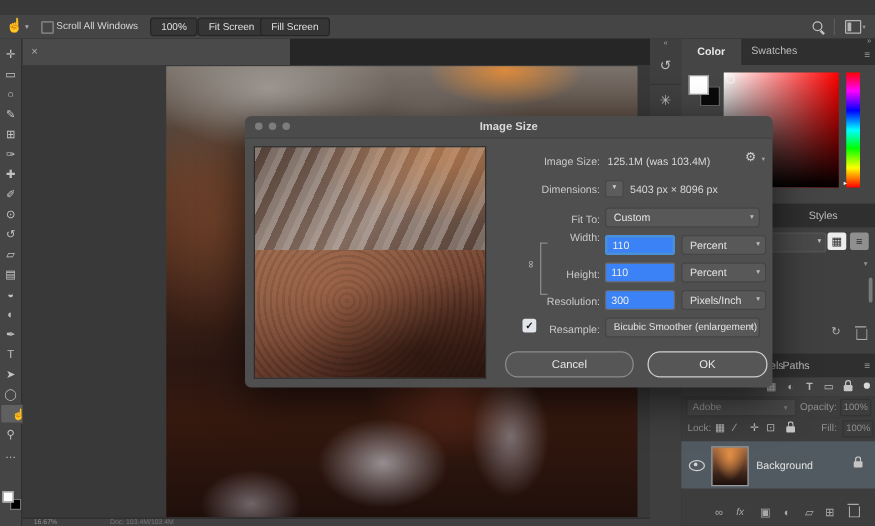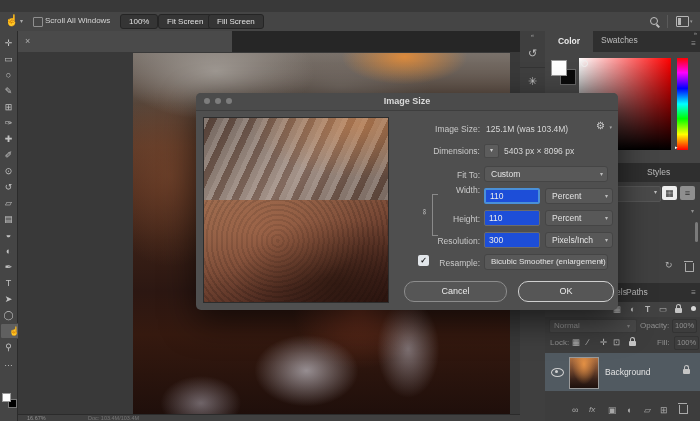--- a/index.html
+++ b/index.html
@@ -111,21 +111,21 @@
   .preview .bottom{left:0;top:82px;width:184px;height:102px;
      background:radial-gradient(ellipse at 30% 28%,rgba(192,122,86,.35),rgba(192,122,86,0) 60%),
        radial-gradient(ellipse at 72% 82%,rgba(36,18,11,.65),rgba(36,18,11,0) 55%),
        repeating-radial-gradient(circle at 40% 40%,rgba(0,0,0,.14) 0 2px,rgba(0,0,0,0) 2px 5px),
        linear-gradient(160deg,#9a6a4e 0%,#8a5a42 25%,#7a4a36 45%,#5f3628 65%,#40211a 85%,#2e1510 100%);}
   .dlabel{left:200px;width:84px;text-align:right;font-size:8.5px;color:#c9c9c9;}
   .dvalue{font-size:8.5px;color:#d8d8d8;}
   .sel{background:#585858;border:1px solid #454545;border-radius:3px;height:14px;line-height:14px;
        font-size:8.5px;color:#e4e4e4;padding-left:6px;}
   .sel .chev{position:absolute;right:4px;top:0;font-size:6px;color:#bdbdbd;line-height:14px;}
-  .inp{background:#1d4ed8;border:1px solid #6b6b6b;border-radius:2px;height:14px;line-height:14px;
+  .inp{background:#3b82f6;border:1px solid #6b6b6b;border-radius:2px;height:14px;line-height:14px;
        font-size:8.5px;color:#ececec;padding-left:4px;}
   .inp.focus{border:2px solid #4a90d8;height:12px;line-height:12px;}
   .dcheck{width:11px;height:11px;background:#e2e6ea;border-radius:2px;text-align:center;
           line-height:11px;font-size:8px;font-weight:bold;color:#161616;}
   .linkbracket{left:236px;top:101px;width:5px;height:40px;border-left:1px solid #8a8a8a;
           border-top:1px solid #8a8a8a;border-bottom:1px solid #8a8a8a;}
   .chainglyph{left:226px;top:114px;font-size:8px;color:#c0c0c0;transform:rotate(90deg);}
   .dlgbtn{height:19px;border-radius:10px;background:#565656;border:1px solid #8c8c8c;color:#eaeaea;
           font-size:9px;text-align:center;line-height:19px;top:188px;}
   .dimchevbtn{left:288px;top:51px;width:13px;height:12px;background:#5c5c5c;border:1px solid #474747;
@@ -247,21 +247,21 @@
       </div>
       <div class="abs filterrow">
         <span class="abs ficon" style="left:68px">▦</span>
         <span class="abs ficon" style="left:85px">◐</span>
         <span class="abs ficon" style="left:100px;font-weight:bold">T</span>
         <span class="abs ficon" style="left:114px">▭</span>
         <span class="abs padlock" style="left:130px;top:6px"></span>
         <span class="abs" style="left:146px;top:4px;width:5px;height:5px;border-radius:50%;background:#d8d8d8"></span>
       </div>
       <div class="abs blendrow">
-        <span class="abs" style="left:4px;top:2px;width:82px;height:12px;background:#474747;border:1px solid #3a3a3a;border-radius:2px;font-size:8px;color:#8f8f8f;line-height:12px;padding-left:4px"><span>Normal</span></span>
+        <span class="abs" style="left:4px;top:2px;width:82px;height:12px;background:#474747;border:1px solid #3a3a3a;border-radius:2px;font-size:8px;color:#8f8f8f;line-height:12px;padding-left:4px"><span>Adobe</span></span>
         <span class="abs" style="left:82px;top:5px;font-size:6px;color:#777">▾</span>
         <span class="abs dimtxt txt" style="left:95px;top:4px">Opacity:</span>
         <span class="abs dimbox" style="left:127px;top:2px"><span>100%</span></span>
       </div>
       <div class="abs lockrow">
         <span class="abs dimtxt txt" style="left:5px;top:4px">Lock:</span>
         <span class="abs ficon" style="left:27px;top:3px">▦</span>
         <span class="abs ficon" style="left:42px;top:3px">∕</span>
         <span class="abs ficon" style="left:55px;top:3px">✛</span>
         <span class="abs ficon" style="left:68px;top:3px">⊡</span>

